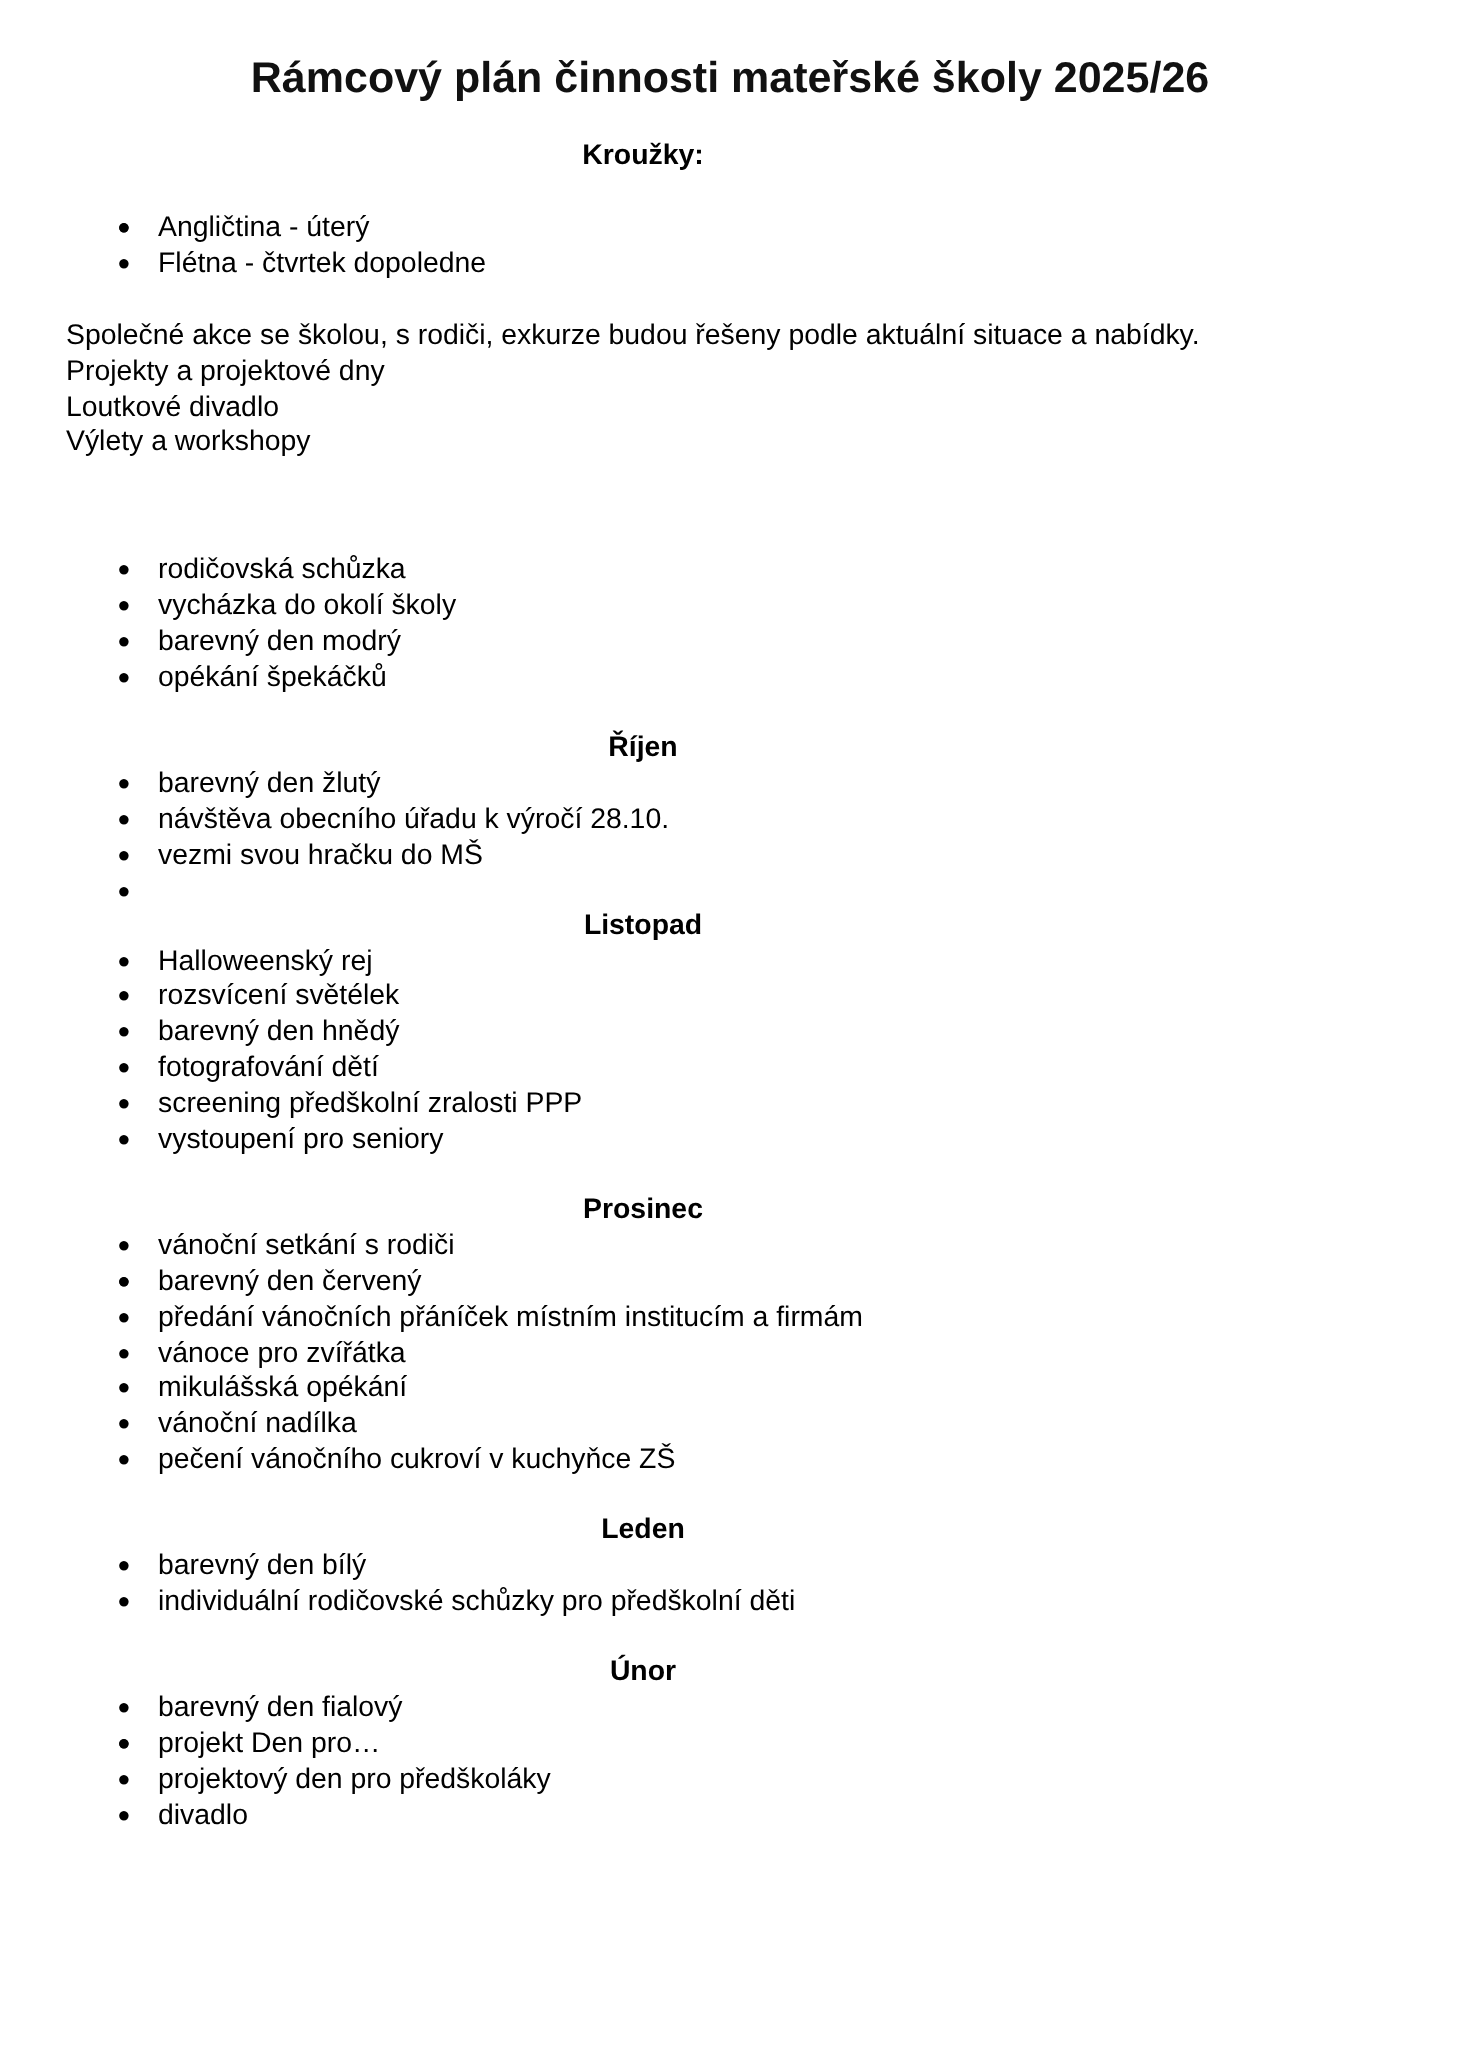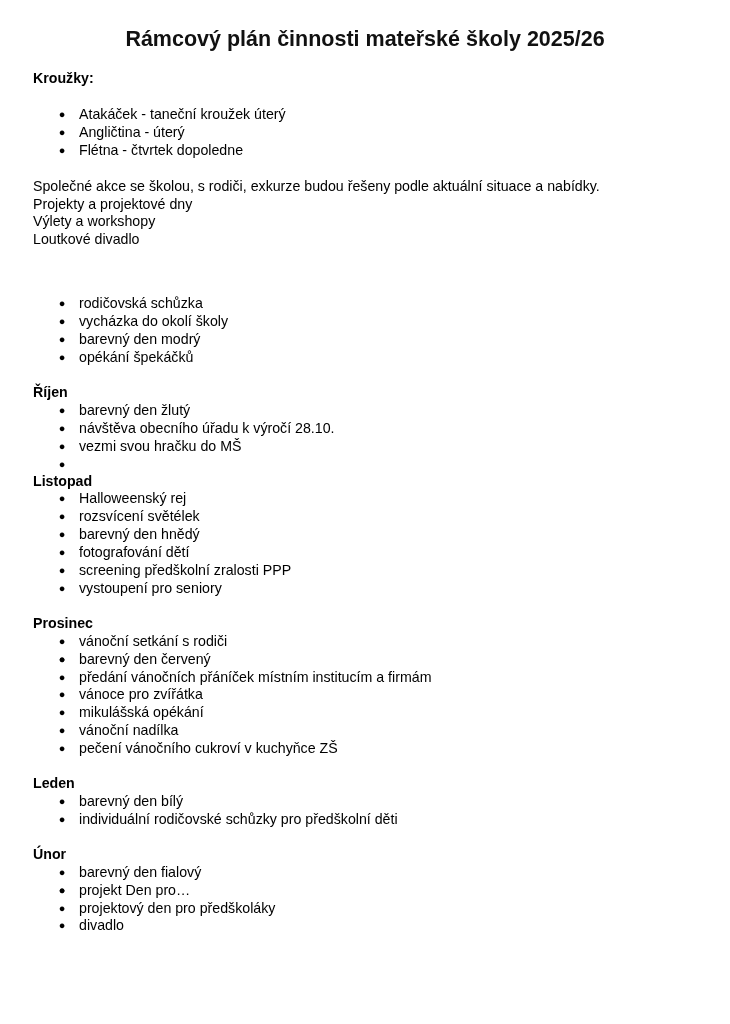--- a/index.html
+++ b/index.html
@@ -1,47 +1,47 @@
 <!DOCTYPE html>
 <html><head>
 <meta charset="utf-8">
 <style>
   html, body { margin: 0; padding: 0; background: #ffffff; }
   body { width: 730px; height: 1024px; overflow: hidden; font-family: "Liberation Sans", sans-serif; color: #000; }
   .page { position: relative; width: 630px; height: 1024px; }
   .title { position: absolute; top: 24px; left: 0; width: 730px; text-align: center; font-weight: bold; font-size: 21.5px; line-height: 30px; color: #111; }
   .content { position: absolute; top: 70px; left: 33px; right: 20px; font-size: 14.2px; line-height: 17.9px; }
-  .heading { font-weight: bold; margin: 0; }
+  .heading { font-weight: bold; margin: 0; text-align: center; }
   ul { margin: 0; padding: 0; list-style: none; }
   li { position: relative; padding-left: 46px; }
   li .bullet { position: absolute; left: 24px; top: 0; width: 10px; text-align: center; font-size: 11px; }
   p { margin: 0; }
   .gap-lg { height: 18px; }
   .gap-md { height: 17px; }
 </style>
 </head>
 <body>
 
 <div class="page">
   <div class="title">Rámcový plán činnosti mateřské školy 2025/26</div>
 
   <div class="content">
     <p class="heading">Kroužky:</p>
     <div class="gap-lg"></div>
     <ul>
-      <li><span class="bullet">●</span><span>Atakáček - taneční kroužek úterý</span></li>
+      <li><span class="bullet">●</span></li>
       <li><span class="bullet">●</span><span>Angličtina - úterý</span></li>
       <li><span class="bullet">●</span><span>Flétna - čtvrtek dopoledne</span></li>
     </ul>
     <div class="gap-lg"></div>
 
     <p>Společné akce se školou, s rodiči, exkurze budou řešeny podle aktuální situace a nabídky.</p>
     <p>Projekty a projektové dny</p>
+    <p>Loutkové divadlo</p>
     <p>Výlety a workshopy</p>
-    <p>Loutkové divadlo</p>
     <div style="height:46px"></div>
 
     <div id="months">
         <div>
           <ul>
             <li><span class="bullet">●</span><span>rodičovská schůzka</span></li>
             <li><span class="bullet">●</span><span>vycházka do okolí školy</span></li>
             <li><span class="bullet">●</span><span>barevný den modrý</span></li>
             <li><span class="bullet">●</span><span>opékání špekáčků</span></li>
           </ul>

